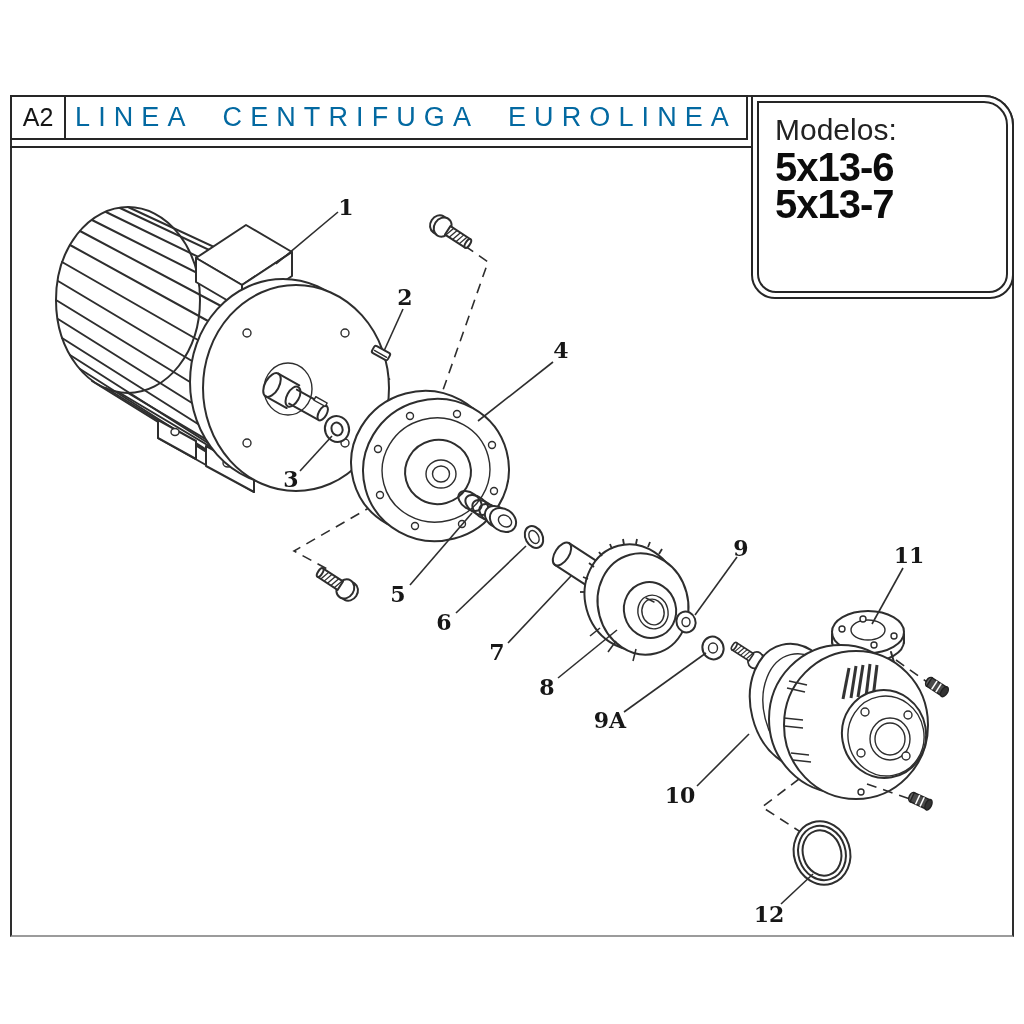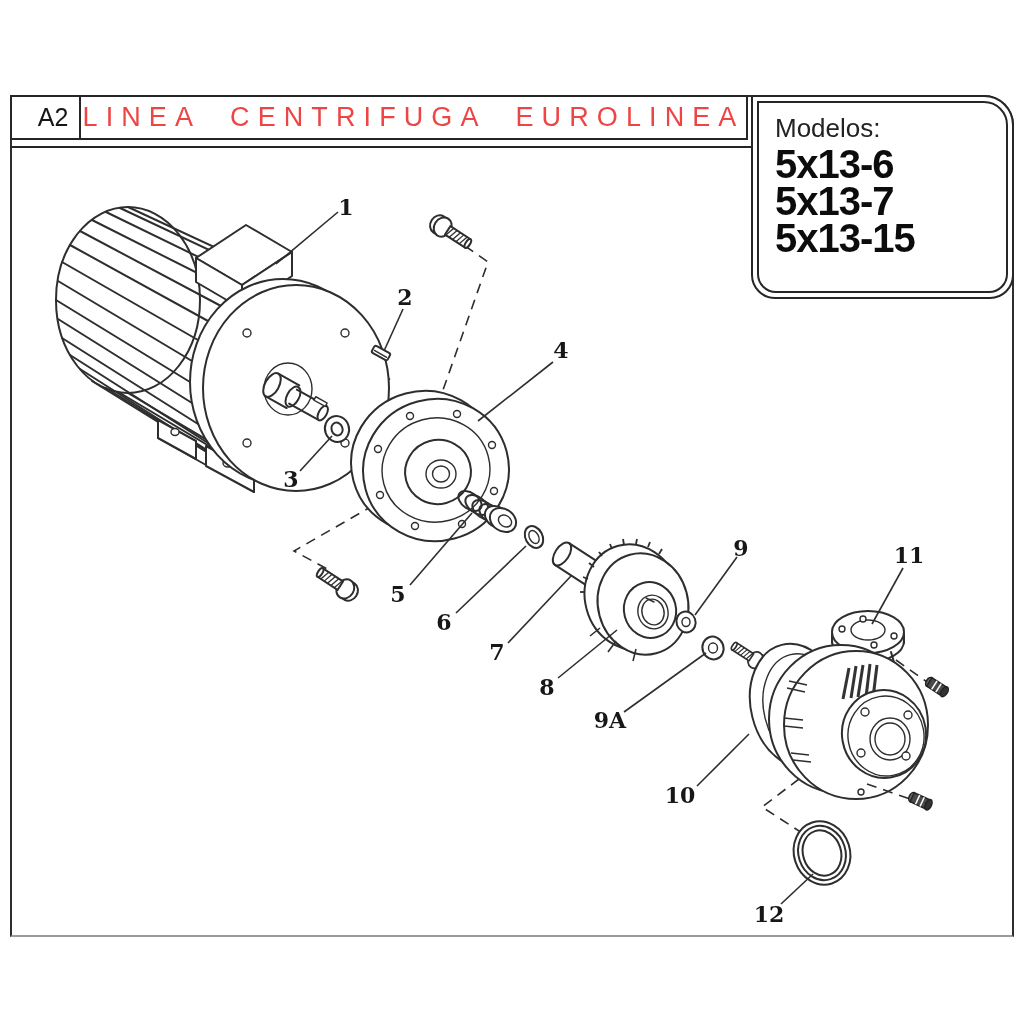--- a/index.html
+++ b/index.html
@@ -13,44 +13,43 @@
   .frame{
     position:absolute;left:10px;top:95px;width:1004px;height:842px;
     border:2px solid #2e2e2e;border-radius:0 30px 0 0;
     border-bottom-color:#9b9b9b;box-sizing:border-box;
   }
   
   .title-band{
     position:absolute;left:10px;top:95px;width:738px;height:45px;
     border:2px solid #262626;box-sizing:border-box;display:flex;align-items:stretch;
     background:#fff;
-    padding-left:15px;
   }
   .sheet-code-cell{
     width:52px;border-right:2px solid #262626;display:flex;align-items:center;justify-content:center;
     font-size:25px;color:#161616;
   }
   .title-cell{
     flex:1;display:flex;align-items:center;justify-content:center;
-    font-size:27px;color:#ef4444;letter-spacing:0.30em;word-spacing:0.55em;
+    font-size:27px;color:#0369a1;letter-spacing:0.30em;word-spacing:0.55em;
     white-space:nowrap;
   }
   .title-rule{
     position:absolute;left:10px;top:146px;width:741px;height:2px;background:#262626;
   }
   
   .models-box{
     position:absolute;left:751px;top:95px;width:263px;height:204px;
     border:2px solid #262626;border-radius:0 30px 24px 24px;box-sizing:border-box;background:#fff;
   }
   .models-inner{
     position:absolute;inset:4px;border:2px solid #262626;border-radius:0 24px 19px 19px;
     padding:10px 8px 0 16px;box-sizing:border-box;
   }
-  .models-label{font-size:26px;color:#222;}
+  .models-label{font-size:30px;color:#222;}
   .models-list{margin-top:2px;}
   .model-item{
     font-size:40px;line-height:37px;font-weight:bold;color:#0c0c0c;letter-spacing:-1px;
     white-space:nowrap;
   }
   svg.diagram{position:absolute;left:0;top:0;}
   
   .ln{fill:none;stroke:#2e2e2e;stroke-width:2;stroke-linecap:round;stroke-linejoin:round;}
   .fw{fill:#ffffff;stroke:#2e2e2e;stroke-width:2;stroke-linejoin:round;}
   .thin{stroke-width:1.4;}
@@ -72,21 +71,20 @@
     <div class="title-cell">LINEA CENTRIFUGA EUROLINEA</div>
   </div>
   <div class="title-rule"></div>
 
   <div class="models-box">
     <div class="models-inner">
       <div class="models-label">Modelos:</div>
       <div class="models-list">
         <div class="model-item">5x13-6</div>
         <div class="model-item">5x13-7</div>
-        <div class="model-item">5x13-15</div>
       </div>
     </div>
   </div>
 
   <svg class="diagram" width="1024" height="1024" viewBox="0 0 1024 1024">
 
     <g>
       <line class="dash" x1="333" y1="400" x2="392" y2="378"></line>
       <polyline class="dash" points="465,246 488,262 436,410"></polyline>
       <polyline class="dash" points="374,505 294,551 331,571"></polyline>

